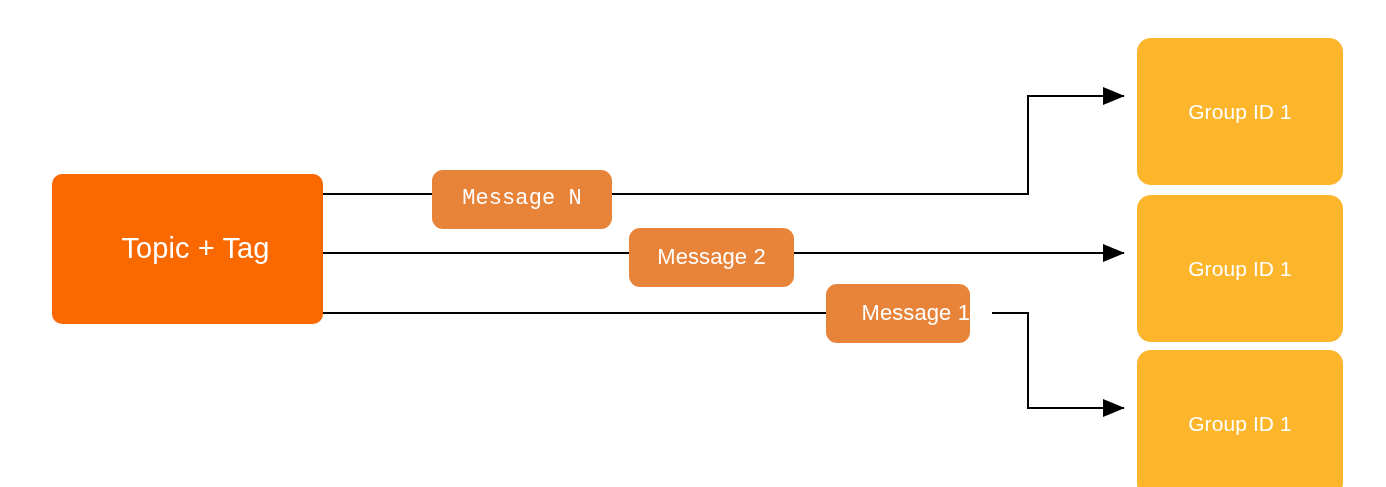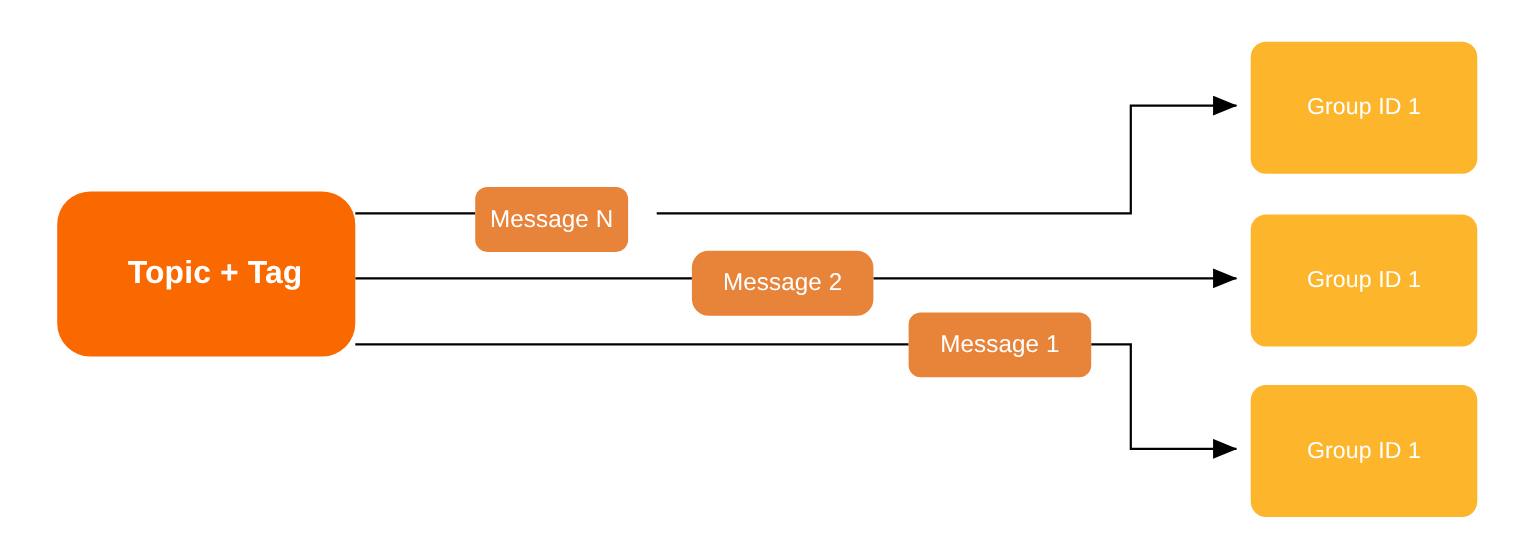--- a/index.html
+++ b/index.html
@@ -40,44 +40,44 @@
     line-height: 1.22;
     letter-spacing: 0.1px;
     z-index: 5;
   }
   .node-topic {
     left: 52px;
     top: 174px;
     width: 271px;
     height: 150px;
     background: #FA6800;
-    border-radius: 30px;
+    border-radius: 10px;
     font-size: 29px;
-    font-weight: 700;
+    font-weight: 400;
     padding-left: 16px;
   }
   .node-message {
     background: #E8833A;
     border-radius: 11px;
     font-size: 22px;
     font-weight: 400;
     height: 59px;
   }
-  .msg-n  { left: 432px; top: 170px; width: 139px; }
-  .msg-2  { left: 629px; top: 228px; width: 165px; border-radius: 15px; }
-  .msg-1  { left: 826px; top: 284px; width: 166px; }
+  .msg-n  { left: 432px; top: 170px; width: 180px; font-family: Liberation Mono, monospace; }
+  .msg-2  { left: 629px; top: 228px; width: 165px; }
+  .msg-1  { left: 826px; top: 284px; width: 144px; align-items: flex-end; }
 
   .node-group {
     background: #FDB62B;
     border-radius: 14px;
     font-size: 21px;
     font-weight: 400;
     left: 1137px;
     width: 206px;
-    height: 120px;
+    height: 147px;
   }
   .grp-1 { top: 38px; }
   .grp-2 { top: 195px; }
   .grp-3 { top: 350px; }
 
   .group-line { display: block; }
 </style>
 </head>
 <body>
 

